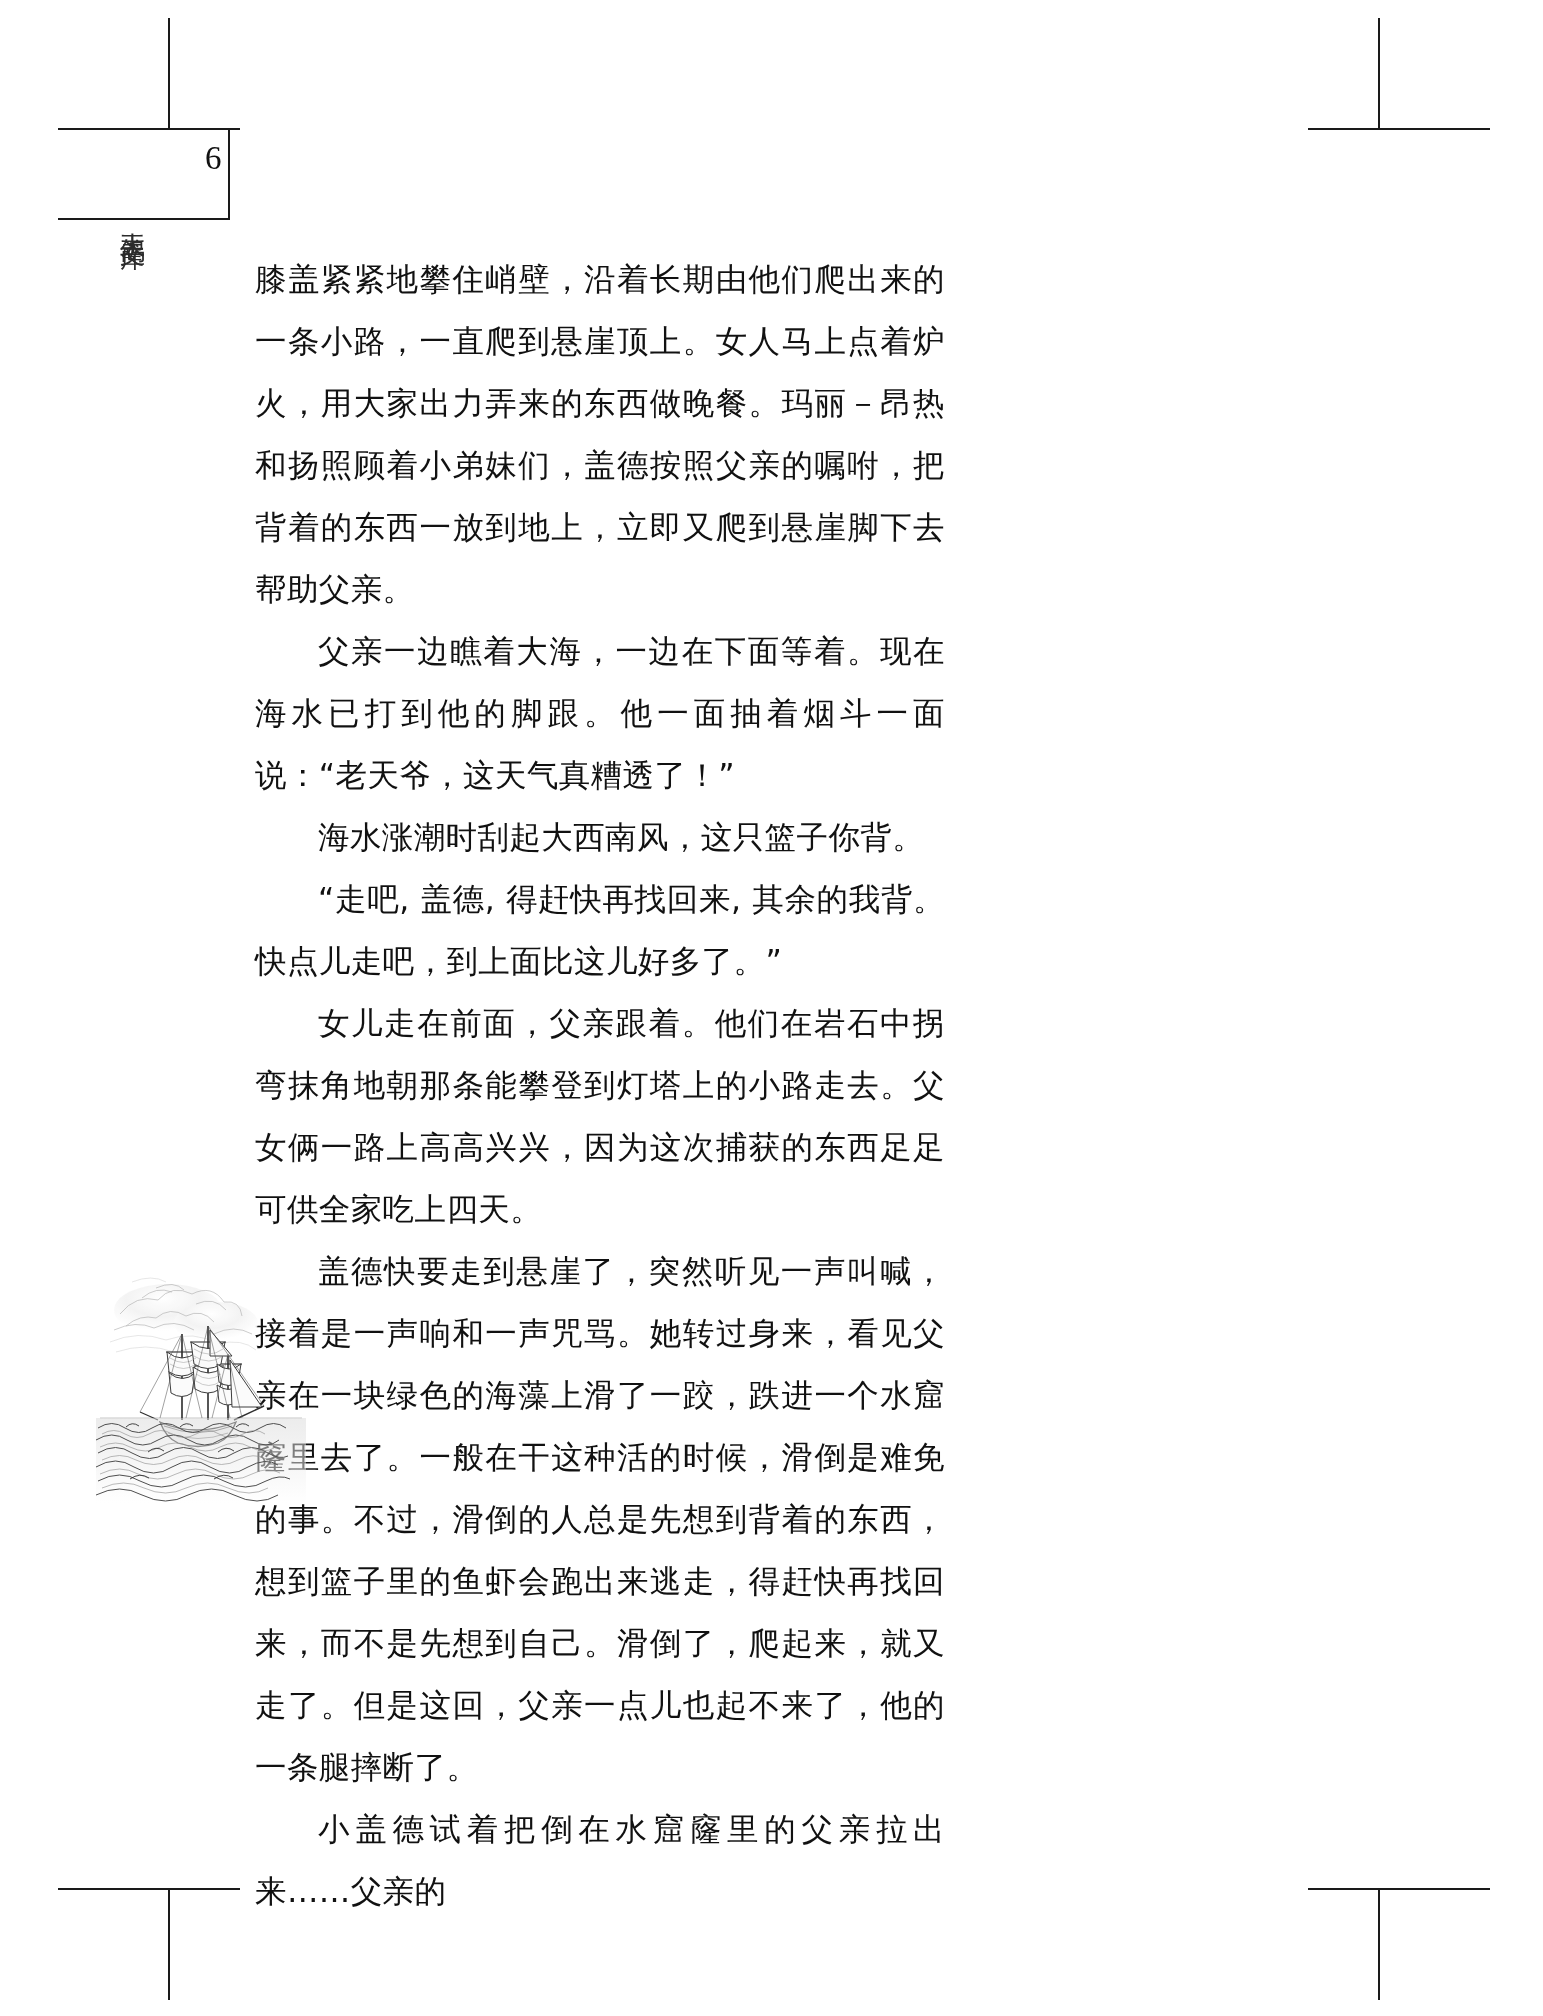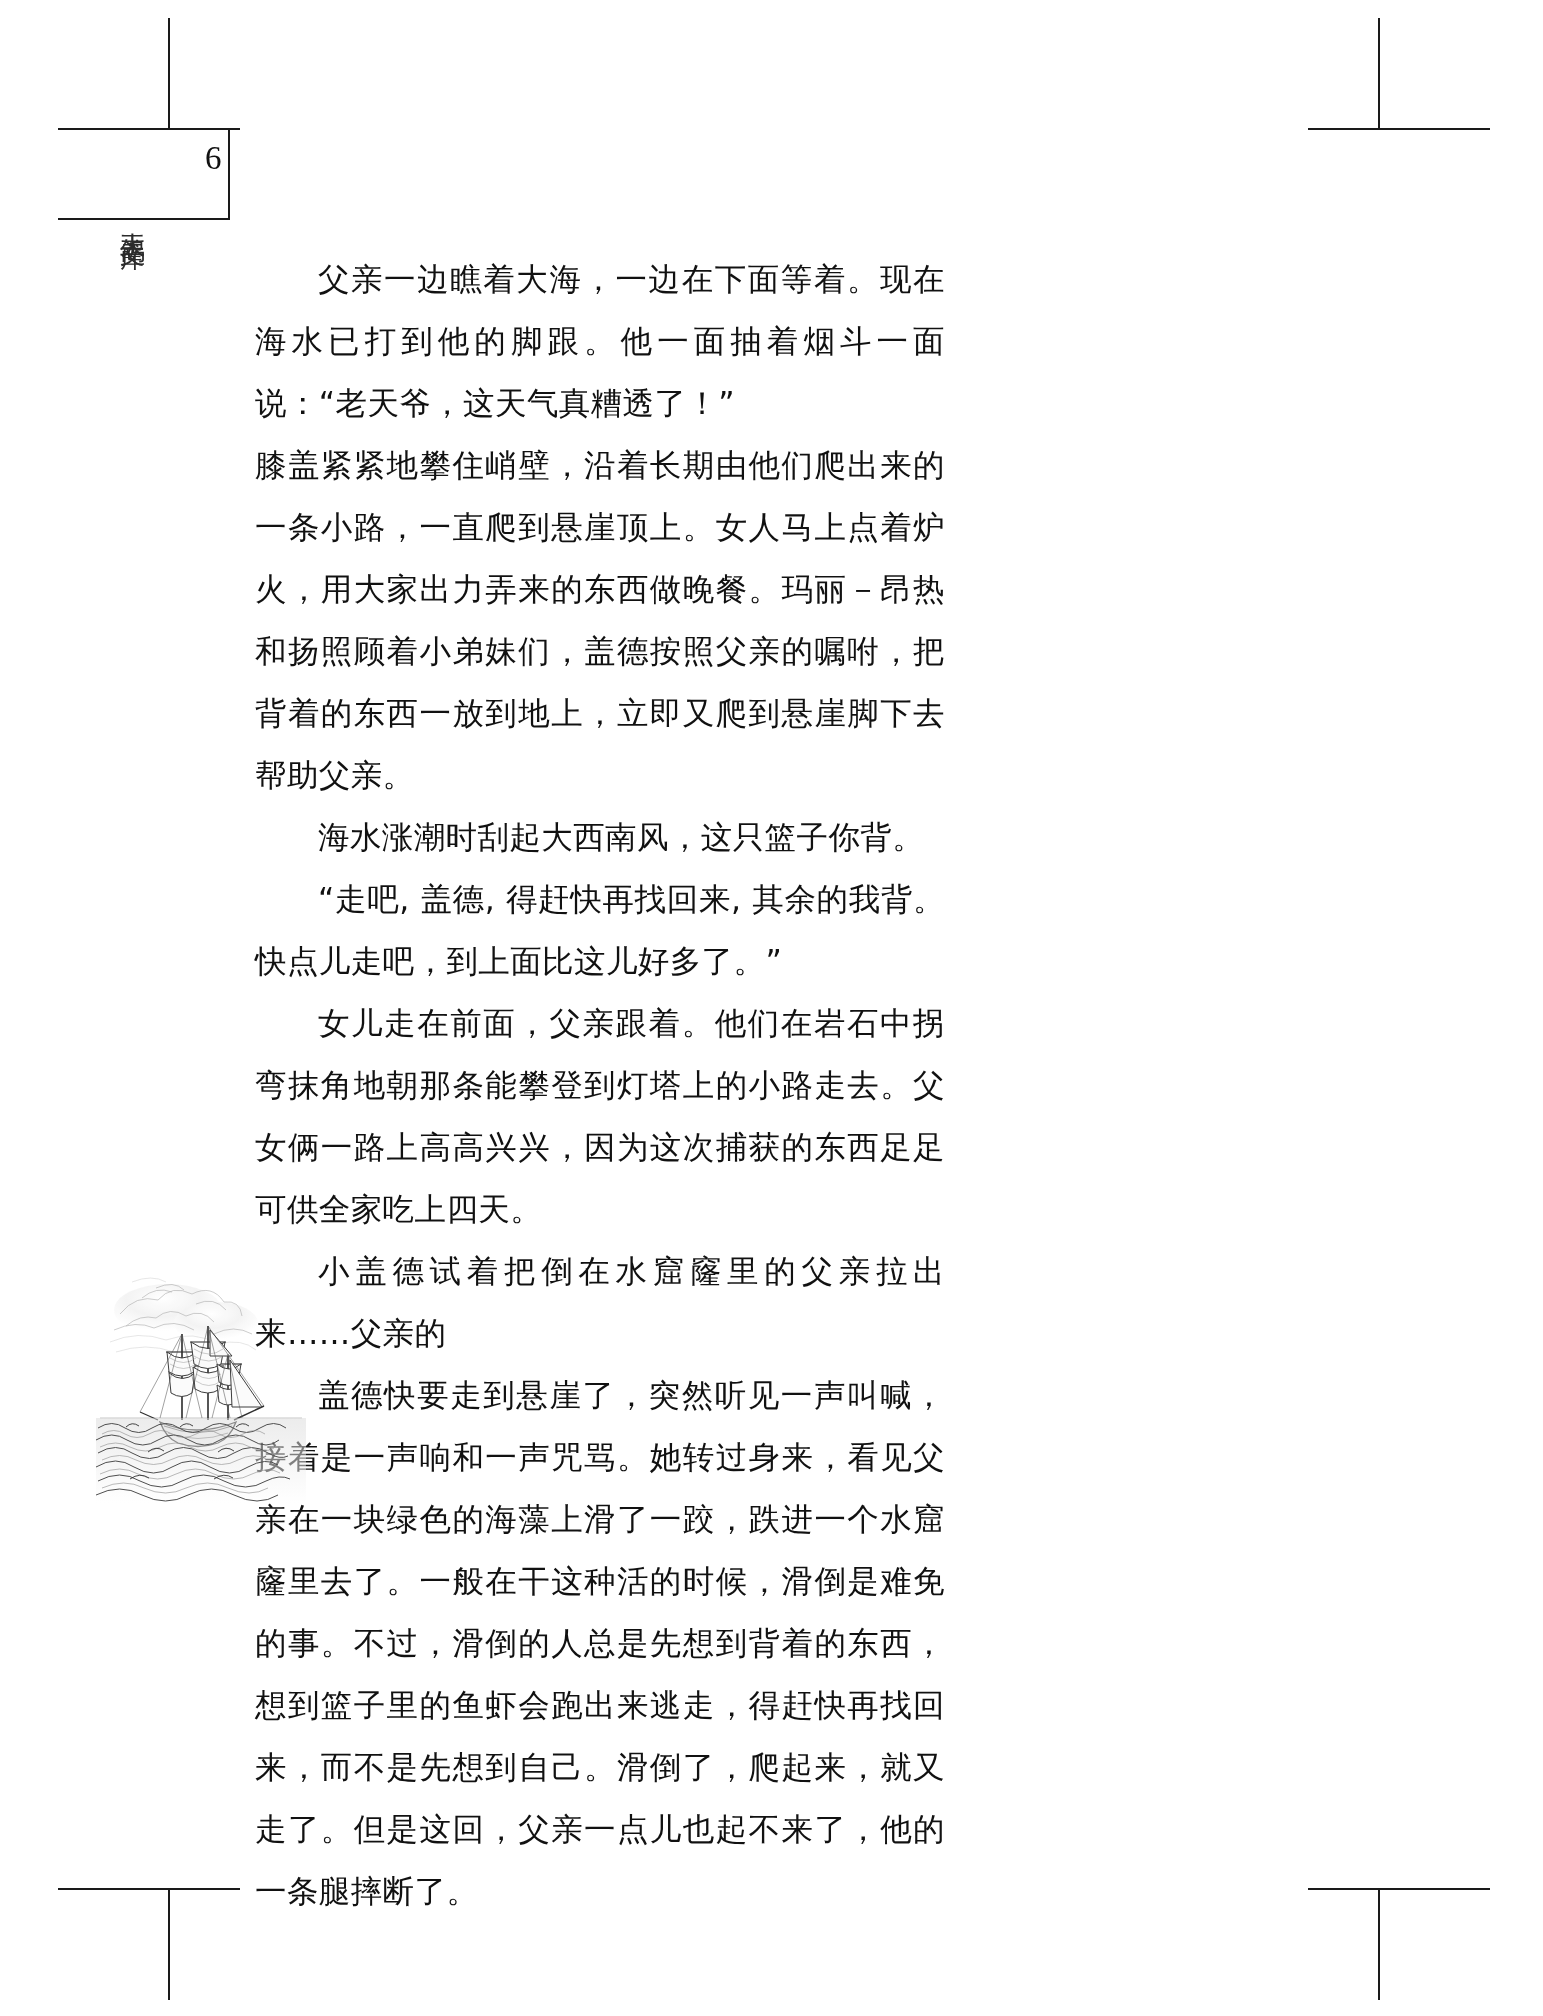--- a/index.html
+++ b/index.html
@@ -122,27 +122,27 @@
   <div class="crop crop-bl-inner"></div>
   <div class="crop crop-br-outer"></div>
   <div class="crop crop-br-inner"></div>
   <div class="header-box"></div>
 
   <div class="folio">6</div>
 
   <div class="series-label">大王鸽文库</div>
 
   <div class="body-col">
+      <p class="para">膝盖紧紧地攀住峭壁，沿着长期由他们爬出来的一条小路，一直爬到悬崖顶上。女人马上点着炉火，用大家出力弄来的东西做晚餐。玛丽－昂热和扬照顾着小弟妹们，盖德按照父亲的嘱咐，把背着的东西一放到地上，立即又爬到悬崖脚下去帮助父亲。</p>
       <p class="para indent">父亲一边瞧着大海，一边在下面等着。现在海水已打到他的脚跟。他一面抽着烟斗一面说：“老天爷，这天气真糟透了！”</p>
-      <p class="para">膝盖紧紧地攀住峭壁，沿着长期由他们爬出来的一条小路，一直爬到悬崖顶上。女人马上点着炉火，用大家出力弄来的东西做晚餐。玛丽－昂热和扬照顾着小弟妹们，盖德按照父亲的嘱咐，把背着的东西一放到地上，立即又爬到悬崖脚下去帮助父亲。</p>
       <p class="para indent">海水涨潮时刮起大西南风，这只篮子你背。</p>
       <p class="para indent">“走吧, 盖德, 得赶快再找回来, 其余的我背。快点儿走吧，到上面比这儿好多了。”</p>
       <p class="para indent">女儿走在前面，父亲跟着。他们在岩石中拐弯抹角地朝那条能攀登到灯塔上的小路走去。父女俩一路上高高兴兴，因为这次捕获的东西足足可供全家吃上四天。</p>
+      <p class="para indent">盖德快要走到悬崖了，突然听见一声叫喊，接着是一声响和一声咒骂。她转过身来，看见父亲在一块绿色的海藻上滑了一跤，跌进一个水窟窿里去了。一般在干这种活的时候，滑倒是难免的事。不过，滑倒的人总是先想到背着的东西，想到篮子里的鱼虾会跑出来逃走，得赶快再找回来，而不是先想到自己。滑倒了，爬起来，就又走了。但是这回，父亲一点儿也起不来了，他的一条腿摔断了。</p>
       <p class="para indent">小盖德试着把倒在水窟窿里的父亲拉出来……父亲的</p>
-      <p class="para indent">盖德快要走到悬崖了，突然听见一声叫喊，接着是一声响和一声咒骂。她转过身来，看见父亲在一块绿色的海藻上滑了一跤，跌进一个水窟窿里去了。一般在干这种活的时候，滑倒是难免的事。不过，滑倒的人总是先想到背着的东西，想到篮子里的鱼虾会跑出来逃走，得赶快再找回来，而不是先想到自己。滑倒了，爬起来，就又走了。但是这回，父亲一点儿也起不来了，他的一条腿摔断了。</p>
     </div>
 
   <div class="ship-illo">
     <svg viewBox="0 0 210 235" width="210" height="235" xmlns="http://www.w3.org/2000/svg">
       <defs>
         <radialGradient id="cloudg" cx="45%" cy="28%" r="62%">
           <stop offset="0%" stop-color="#ffffff"></stop>
           <stop offset="55%" stop-color="#f2f2f2"></stop>
           <stop offset="100%" stop-color="#ffffff"></stop>
         </radialGradient>

